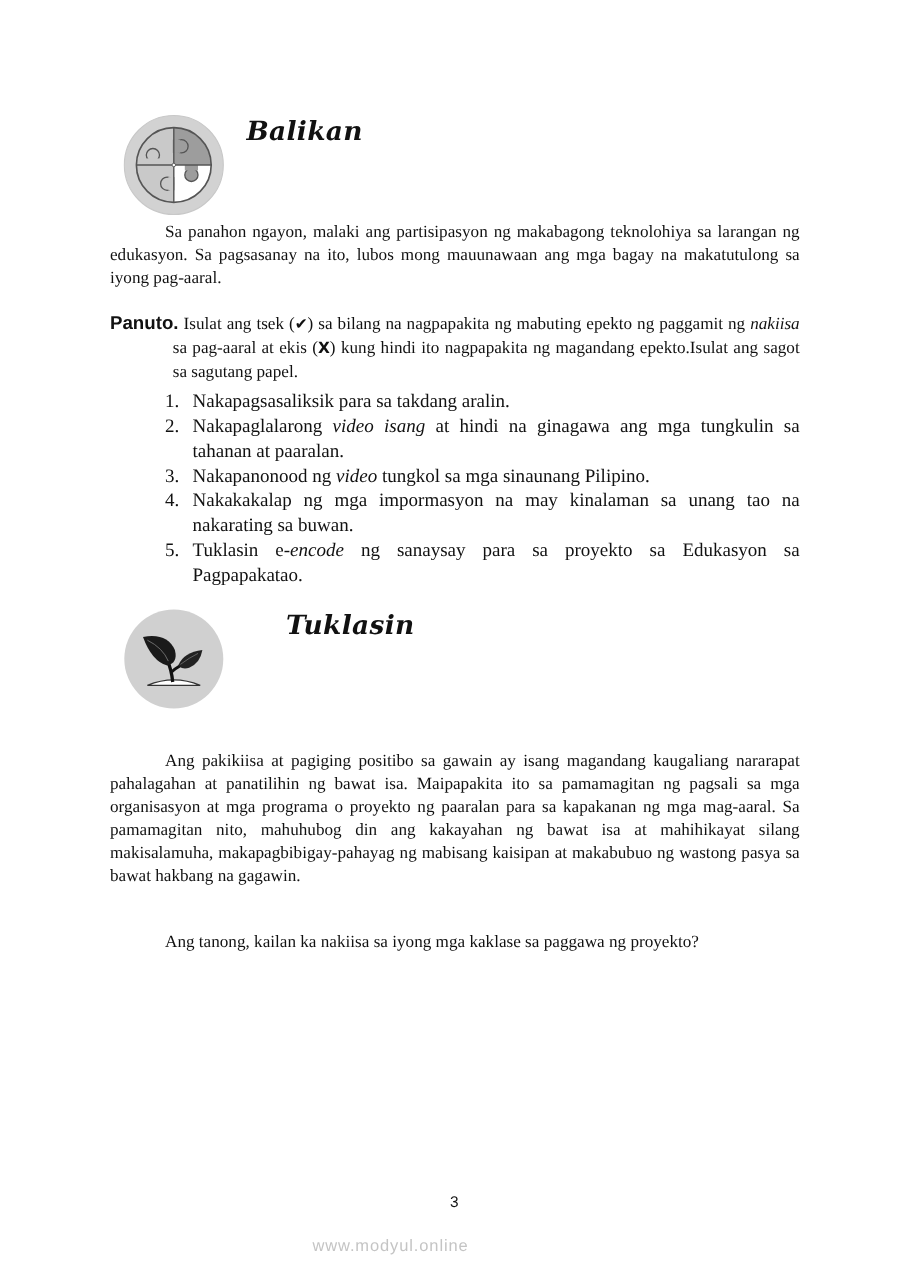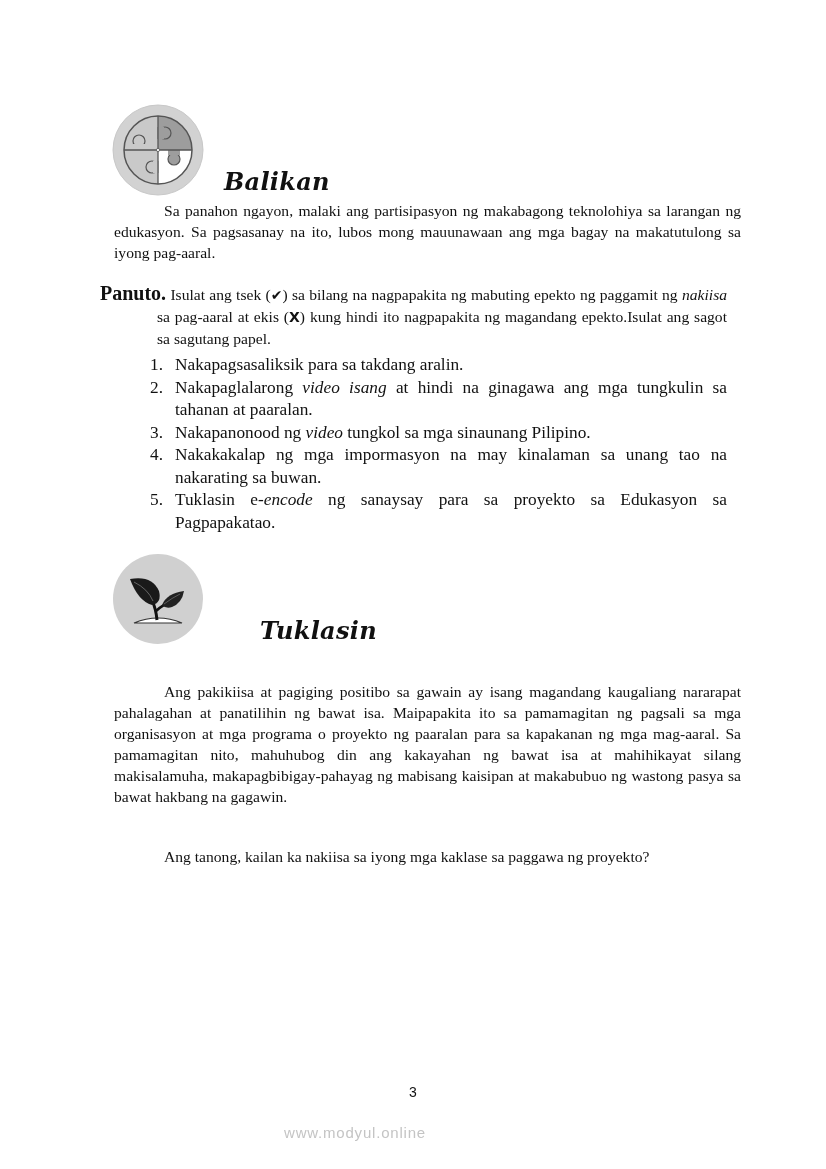--- a/index.html
+++ b/index.html
@@ -18,39 +18,39 @@
     .page {
       position: absolute;
       left: 0; top: 0;
       width: 826px; height: 1169px;
     }
     .section-header {
       position: absolute;
       left: 112px;
       height: 92px;
       display: flex;
-      align-items: flex-end;
+      align-items: flex-start;
     }
     .section-icon {
       width: 92px;
       height: 92px;
       flex: 0 0 92px;
     }
     .section-title {
       margin-left: 20px;
       font-family: "DejaVu Serif", serif;
       font-weight: bold;
       font-style: italic;
       font-size: 24px;
       color: #111;
       letter-spacing: 0.3px;
     }
     .para {
       position: absolute;
-      left: 114px;
+      left: 100px;
       width: 627px;
       font-family: "Liberation Serif", serif;
       font-size: 15.6px;
       line-height: 21px;
       text-align: justify;
       text-align-last: left;
       margin: 0;
     }
     .para .indent {
       display: inline-block;
@@ -65,22 +65,22 @@
       line-height: 21px;
       text-align: justify;
       text-align-last: left;
       padding-left: 57px;
       text-indent: -57px;
       box-sizing: border-box;
       margin: 0;
     }
     .panuto .label {
       font-weight: bold;
-      font-family: Liberation Serif, serif;
-      font-size: 20px;
+      font-family: Liberation Sans, sans-serif;
+      font-size: 17px;
     }
     .panuto b.sym {
       font-family: "DejaVu Sans", sans-serif;
       font-size: 14px;
     }
     .items {
       position: absolute;
       left: 150px;
       width: 577px;
       margin: 0;

